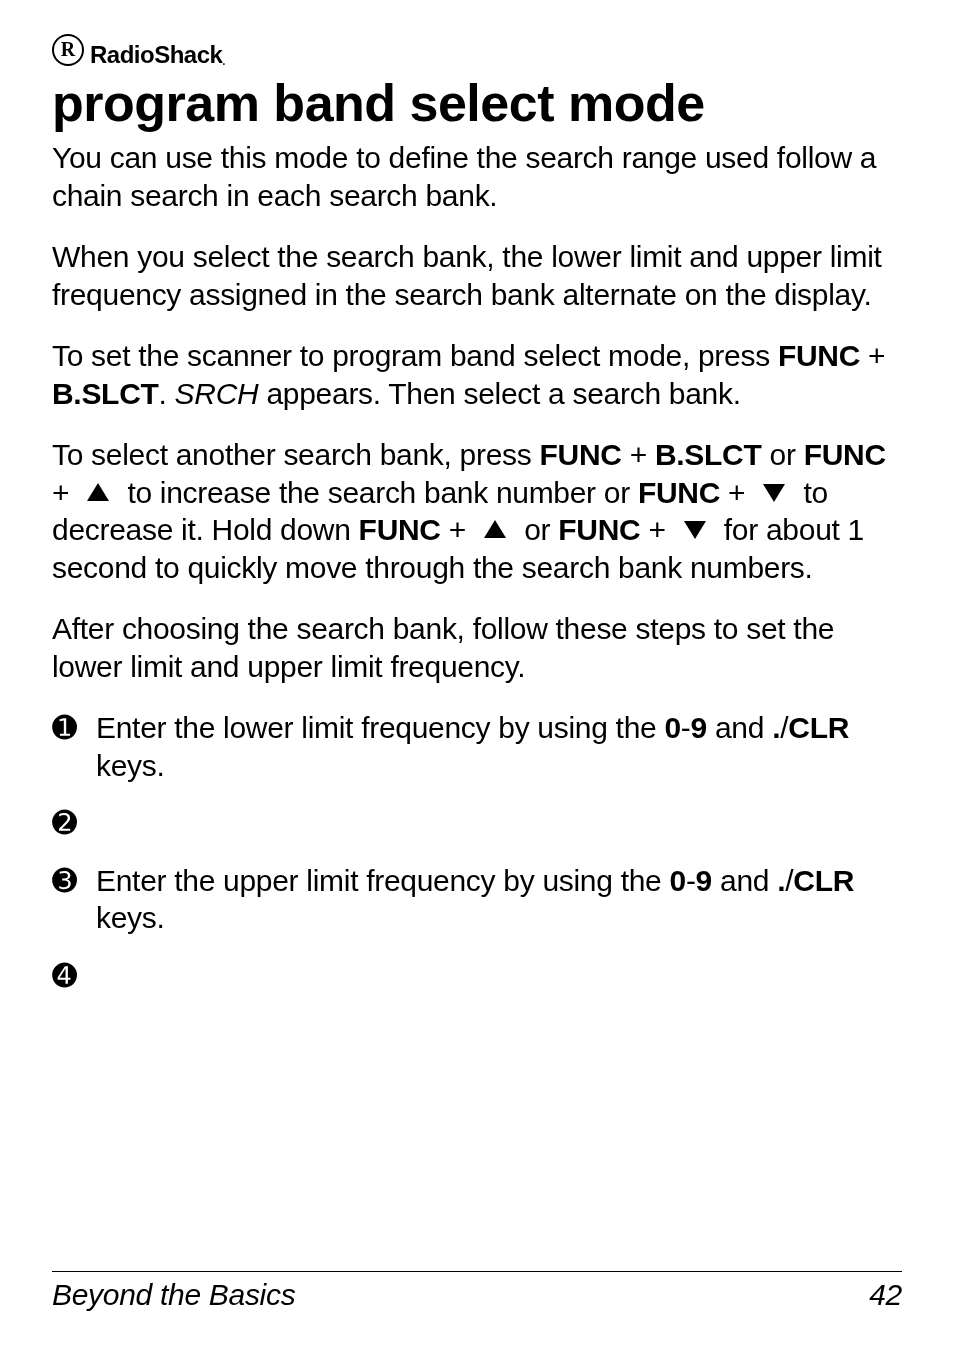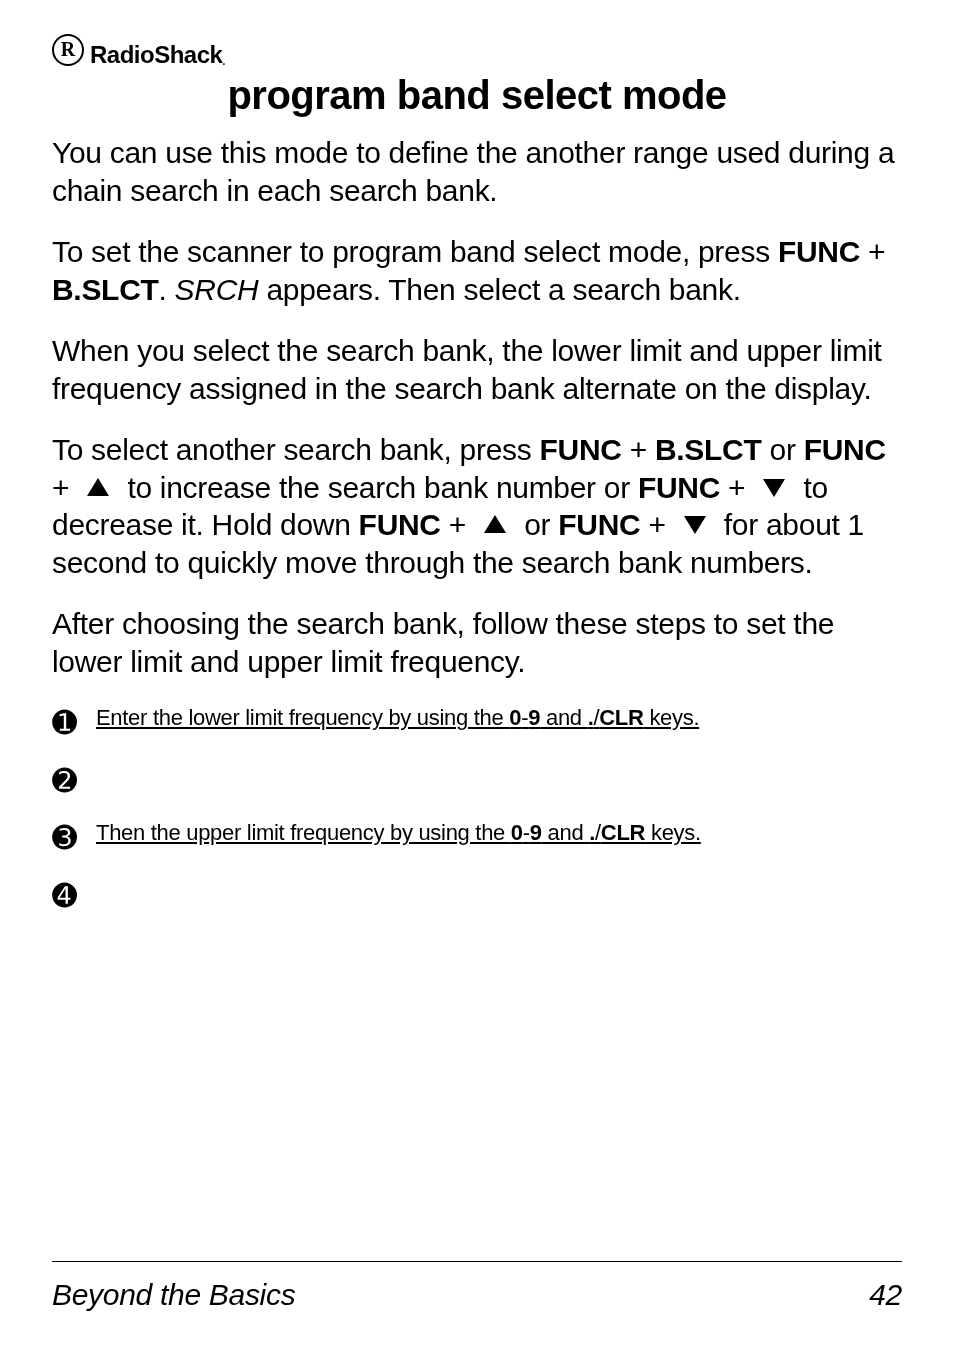--- a/index.html
+++ b/index.html
@@ -38,24 +38,23 @@
   }
   .brand-dot {
     font-size: 10px;
     vertical-align: baseline;
     position: relative;
     top: 2px;
   }
   h1.title {
     font-family: "Helvetica Neue", Helvetica, Arial, sans-serif;
     font-weight: 900;
-    font-size: 40px;
+    font-size: 52px;
     letter-spacing: -0.5px;
-    margin-bottom: 16px;
-    text-align: center;
+    margin-bottom: 6px;
   }
   .body-text {
     font-size: 30px;
     line-height: 1.25;
     letter-spacing: -0.3px;
   }
   .para { margin-bottom: 24px; }
   .b { font-weight: 700; }
   .i { font-style: italic; }
   .tri {
@@ -85,59 +84,58 @@
     align-items: flex-start;
     margin-bottom: 20px;
   }
   .step-num {
     font-size: 30px;
     min-width: 44px;
     font-weight: 400;
     line-height: 1.25;
   }
   .step-text {
-    font-size: 22px;
+    font-size: 30px;
     line-height: 1.25;
     letter-spacing: -0.3px;
-    text-decoration: underline;
   }
   .footer {
     position: absolute;
     bottom: 38px;
     left: 52px;
     right: 52px;
     border-top: 1.5px solid #000;
-    padding-top: 16px;
+    padding-top: 6px;
     display: flex;
     justify-content: space-between;
     font-style: italic;
     font-size: 30px;
     letter-spacing: -0.3px;
   }
 </style>
 </head>
 <body>
 
 <div class="header">
   <div class="r-circle">R</div>
   <div class="brand">
     <span>RadioShack</span><span class="brand-dot">.</span>
   </div>
 </div>
 
 <h1 class="title">program band select mode</h1>
 
 <div class="body-text">
-  <p class="para">You can use this mode to define the another range used during a chain search in each search bank.</p>
+  <p class="para">You can use this mode to define the search range used follow a chain search in each search bank.</p>
+
+  <p class="para">When you select the search bank, the lower limit and upper limit frequency assigned in the search bank alternate on the display.</p>
 
   <p class="para">
     <span>To set the scanner to program band select mode, press </span><span class="b">FUNC</span><span> + </span><span class="b">B.SLCT</span><span>. </span><span class="i">SRCH</span><span> appears. Then select a search bank.</span>
   </p>
-
-  <p class="para">When you select the search bank, the lower limit and upper limit frequency assigned in the search bank alternate on the display.</p>
 
   <p class="para">
     <span>To select another search bank, press </span><span class="b">FUNC</span><span> + </span><span class="b">B.SLCT</span><span> or </span><span class="b">FUNC</span><span> + </span>&nbsp;<span class="tri tri-up"></span>&nbsp;<span> to increase the search bank number or </span><span class="b">FUNC</span><span> + </span>&nbsp;<span class="tri tri-down"></span>&nbsp;<span> to decrease it. Hold down </span><span class="b">FUNC</span><span> + </span>&nbsp;<span class="tri tri-up"></span>&nbsp;<span> or </span><span class="b">FUNC</span><span> + </span>&nbsp;<span class="tri tri-down"></span>&nbsp;<span> for about 1 second to quickly move through the search bank numbers.</span>
   </p>
 
   <p class="para">After choosing the search bank, follow these steps to set the lower limit and upper limit frequency.</p>
 
   <div class="steps">
     <div class="step">
       <div class="step-num">➊</div>
@@ -146,21 +144,21 @@
       </div>
     </div>
 
     <div class="step">
       <div class="step-num">➋</div>
     </div>
 
     <div class="step">
       <div class="step-num">➌</div>
       <div class="step-text">
-        <span>Then the upper limit frequency by using the </span><span class="b">0</span><span>-</span><span class="b">9</span><span> and </span><span class="b">.</span><span>/</span><span class="b">CLR</span><span> keys.</span>
+        <span>Enter the upper limit frequency by using the </span><span class="b">0</span><span>-</span><span class="b">9</span><span> and </span><span class="b">.</span><span>/</span><span class="b">CLR</span><span> keys.</span>
       </div>
     </div>
 
     <div class="step">
       <div class="step-num">➍</div>
     </div>
   </div>
 </div>
 
 <div class="footer">

